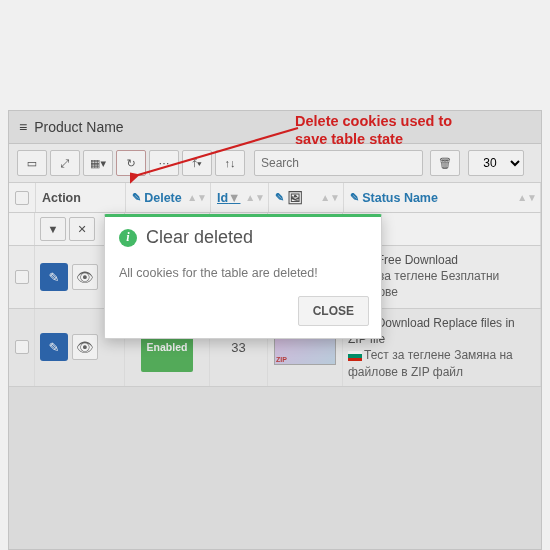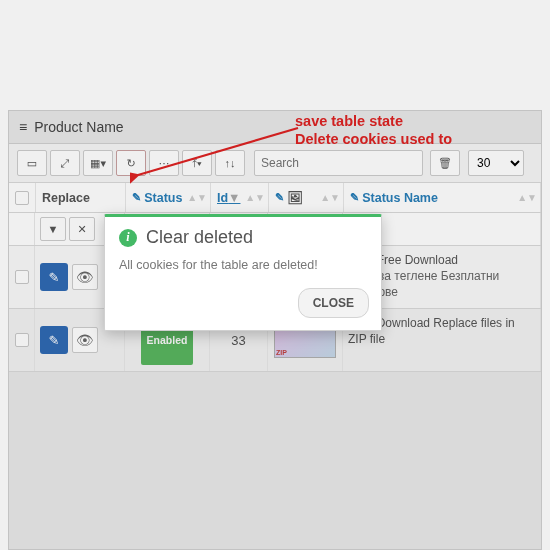--- a/index.html
+++ b/index.html
@@ -5,21 +5,21 @@
     * { box-sizing: border-box; margin: 0; padding: 0; }
     body { font-family: -apple-system, Arial, sans-serif; background: #fff; width: 550px; height: 550px; position: relative; overflow: hidden; font-size: 13px; color: #555; }
     .panel { position: absolute; top: 110px; left: 8px; right: 8px; bottom: 0; border: 1px solid #d0d0d0; background: #e8e8e8; }
     .panel-hdr { border-bottom: 1px solid #d0d0d0; padding: 8px 10px; display: flex; align-items: center; font-size: 14px; color: #444; }
     .hdr-icon { margin-right: 7px; }
     .toolbar { display: flex; align-items: center; padding: 6px 8px; background: #f6f6f6; border-bottom: 1px solid #d9d9d9; gap: 3px; }
     .tbtn { width: 30px; height: 26px; background: #fff; border: 1px solid #ccc; border-radius: 2px; display: flex; align-items: center; justify-content: center; cursor: pointer; font-size: 11px; color: #555; }
     .tbtn.hl { border-color: #c8a0a0; }
     .search { flex: 0 0 140px; height: 26px; border: 1px solid #ccc; padding: 0 6px; font-size: 12px; color: #888; margin-left: 6px; border-radius: 2px; }
     .trash { margin-left: 4px; }
-    .sel { width: 56px; height: 26px; border: 1px solid #ccc; background: #fff; font-size: 12px; margin-left: 5px; padding: 0 4px; border-radius: 2px; }
+    .sel { width: 56px; height: 26px; border: 1px solid #ccc; background: #fff; font-size: 12px; margin-left: 5px; padding: 0 4px; border-radius: 2px; text-align: center; }
     .thead { display: flex; background: #fff; border-bottom: 1px solid #d9d9d9; font-weight: 600; font-size: 12.5px; }
     .th { padding: 7px 6px; display: flex; align-items: center; border-right: 1px solid #e7e7e7; position: relative; }
     .th .sort { position: absolute; right: 3px; color: #ccc; font-size: 10px; display:flex; flex-direction:column; line-height:6px;}
     .th .ed { color: #2a7fb8; margin-right: 3px; font-size: 11px; }
     .th-chk { flex: 0 0 26px; justify-content: center; }
     .th-act { flex: 0 0 90px; }
     .th-st { flex: 0 0 85px; color: #2a7fb8;}
     .th-id { flex: 0 0 58px; color: #2a7fb8; text-decoration: underline;}
     .th-img { flex: 0 0 75px; }
     .th-name { flex: 1; color: #2a7fb8;}
@@ -43,23 +43,23 @@
     .thumb .zip { position:absolute; bottom:1px; font-size:7px; font-weight:bold; color:#c04040;}
     .flag { display:inline-block; width:14px; height:10px; vertical-align:middle; margin-right:2px; position:relative;}
     .flag-bg { background: linear-gradient(to bottom, #fff 33%, #00966e 33%, #00966e 66%, #d62612 66%);}
     .flag-gb { background: #0a2a6a; position:relative;}
     .flag-gb::after{content:''; position:absolute; inset:0; background: linear-gradient(to bottom, transparent 38%, #fff 38%, #fff 62%, transparent 62%), linear-gradient(to right, transparent 42%, #fff 42%, #fff 58%, transparent 58%);}
     .chk { width:14px; height:14px; border:1px solid #c8c8c8; background:#fff; border-radius:2px;}
     .overlay { position: absolute; inset: 0; background: rgba(0,0,0,0.06); }
     .modal { position: absolute; top: 214px; left: 104px; width: 278px; background: #fff; border: 1px solid #d0d0d0; border-top: 3px solid #44b966; border-radius: 2px; box-shadow: 0 4px 14px rgba(0,0,0,0.22); }
     .modal-hdr { padding: 10px 14px 6px; display:flex; align-items:center; font-size: 18px; color: #555; font-weight: 400;}
     .modal-hdr .i { width: 18px; height: 18px; border-radius: 50%; background: #44b966; color: #fff; display:flex; align-items:center; justify-content:center; font-size: 12px; font-weight: bold; font-family: Georgia, serif; font-style: italic; margin-right: 9px;}
-    .modal-body { padding: 4px 14px 10px; font-size: 12.5px; color: #777;}
+    .modal-body { padding: 4px 14px 10px; font-size: 12.5px; color: #777; margin-top: 8px;}
     .modal-ftr { padding: 6px 12px 12px; display:flex; justify-content:flex-end;}
-    .closebtn { background: #f3f3f3; border: 1px solid #d4d4d4; padding: 7px 14px; border-radius: 12px; font-weight: bold; font-size: 12px; color: #555; cursor:pointer;}
+    .closebtn { background: #f3f3f3; border: 1px solid #d4d4d4; padding: 7px 14px; border-radius: 2px; font-weight: bold; font-size: 12px; color: #555; cursor:pointer;}
     .annot { position:absolute; top: 112px; left: 295px; color: #d22; font-weight: bold; font-size: 14.5px; line-height:1.25;}
     .arrow { position:absolute; top:120px; left:130px; pointer-events:none;}
   </style>
 </head>
 <body>
 
 <div class="panel">
   <div class="panel-hdr">
     <span class="hdr-icon">≡</span>
     <span>Product Name</span>
@@ -75,24 +75,24 @@
     <div class="tbtn">↑↓</div>
     <input class="search" placeholder="Search" style="">
     <div class="tbtn trash">🗑</div>
     <select class="sel"><option>30</option></select>
   </div>
 
   <div class="thead">
     <div class="th th-chk">
         <span class="chk"></span>
       </div>
-    <div class="th th-act">Replace</div>
+    <div class="th th-act">Action</div>
     <div class="th th-st">
         <span class="ed">✎</span>
-        <span>Status</span>
+        <span>Delete</span>
         <span class="sort">▲▼</span>
       </div>
     <div class="th th-id">
         <span>Id</span> 
         <span style="color:#aaa">▼</span>
         <span class="sort">▲▼</span>
       </div>
     <div class="th th-img">
         <span class="ed">✎</span>
         <span>🖼</span>
@@ -152,27 +152,28 @@
         <span class="badge">Enabled</span>
       </div>
     <div class="cell cell-id">33</div>
     <div class="cell cell-img">
         <div class="thumb">
           <span class="zip">ZIP</span>
         </div>
       </div>
     <div class="cell cell-name">
       <div><span class="flag flag-gb"></span><span>st Download Replace files in ZIP file</span></div>
+      <div class="l2"><span class="flag flag-bg"></span><span>Тест за теглене Замяна на файлове в ZIP файл</span></div>
     </div>
   </div>
 </div>
 
 <div class="annot">
+  <div>Delete cookies used to</div>
   <div>save table state</div>
-  <div>Delete cookies used to</div>
 </div>
 <svg class="arrow" width="180" height="70">
   <defs>
       <marker id="ah" markerWidth="8" markerHeight="8" refX="1" refY="4" orient="auto">
         <path d="M8,0 L0,4 L8,8 z" fill="#d22"></path>
       </marker>
     </defs>
   <line x1="168" y1="8" x2="8" y2="55" stroke="#d22" stroke-width="2.2" marker-end="url(#ah)"></line>
 </svg>
 

